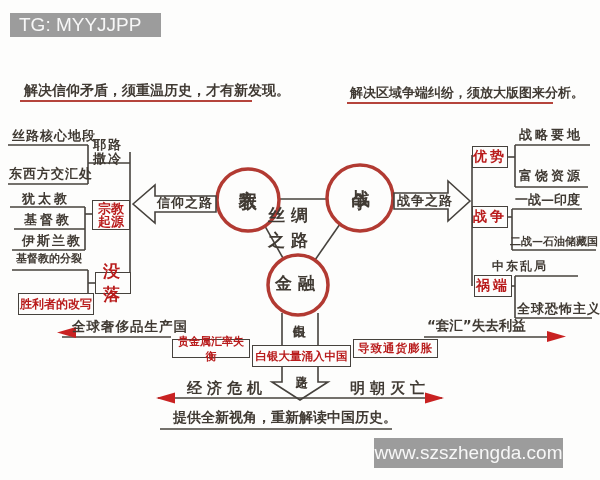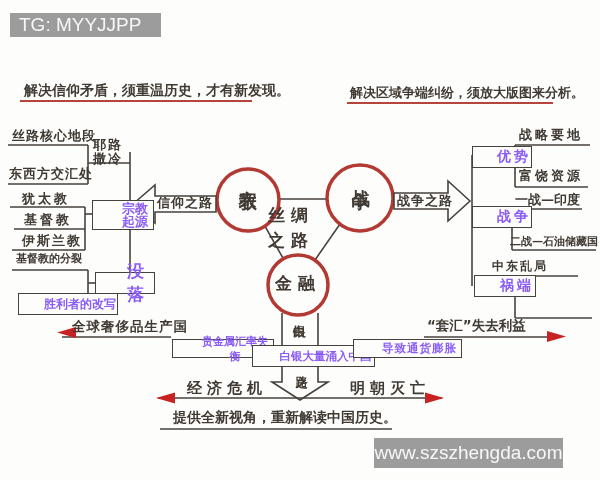--- a/index.html
+++ b/index.html
@@ -8,21 +8,21 @@
     font-family:"DejaVu Sans",sans-serif;color:#3f3a34;
   }
   .stage svg{position:absolute;left:0;top:0;}
   .t{position:absolute;white-space:nowrap;line-height:1.15;}
   .hand{font-weight:600;color:#403a33;}
   .vtext{writing-mode:vertical-rl;text-orientation:upright;white-space:normal;}
   .wrap2{white-space:normal;word-break:break-all;}
   .lbox{
     position:absolute;border:1.6px solid #46423d;background:#fdfdfc;
     display:flex;align-items:center;justify-content:center;text-align:center;
-    font-weight:600;color:#8b5cf6;padding-left:24px;
+    font-weight:600;color:#b91c1c;
   }
   .badge{
     position:absolute;background:#9c9c9c;color:#f7f7f7;
     font-family:"Liberation Sans",sans-serif;display:flex;align-items:center;
   }
 </style>
 </head>
 <body>
 
 <div class="stage">
@@ -125,20 +125,21 @@
   <div class="lbox" style="left:472px;top:146px;width:34px;height:20px;font-size:14px;letter-spacing:3px;">优势</div>
   <div class="t hand" style="left:519px;top:128px;font-size:13px;letter-spacing:3px;">战略要地</div>
   <div class="t hand" style="left:519px;top:169px;font-size:13px;letter-spacing:3px;">富饶资源</div>
 
   <div class="lbox" style="left:472px;top:206px;width:34px;height:20px;font-size:14px;letter-spacing:3px;">战争</div>
   <div class="t hand" style="left:515px;top:193px;font-size:13px;">一战—印度</div>
   <div class="t hand" style="left:510px;top:236px;font-size:11px;">二战—石油储藏国</div>
 
   <div class="lbox" style="left:474px;top:275px;width:36px;height:20px;font-size:14px;letter-spacing:3px;">祸端</div>
   <div class="t hand" style="left:492px;top:260px;font-size:12px;letter-spacing:2px;">中东乱局</div>
+  <div class="t hand" style="left:517px;top:302px;font-size:13px;letter-spacing:1px;">全球恐怖主义</div>
 
   <div class="t hand" style="left:72px;top:319px;font-size:13.5px;letter-spacing:1px;">全球奢侈品生产国</div>
   <div class="lbox" style="left:172px;top:339px;width:76px;height:17px;font-size:11px;">贵金属汇率失衡</div>
   <div class="lbox" style="left:252px;top:345px;width:97px;height:20px;font-size:11.5px;">白银大量涌入中国</div>
   <div class="lbox" style="left:353px;top:339px;width:83px;height:17px;font-size:11.5px;letter-spacing:1px;">导致通货膨胀</div>
   <div class="t hand" style="left:427px;top:318px;font-size:13.5px;">“套汇”失去利益</div>
   <div class="t hand" style="left:187px;top:380px;font-size:15px;letter-spacing:5px;">经济危机</div>
   <div class="t hand" style="left:350px;top:380px;font-size:15px;letter-spacing:5px;">明朝灭亡</div>
 
 </div>

